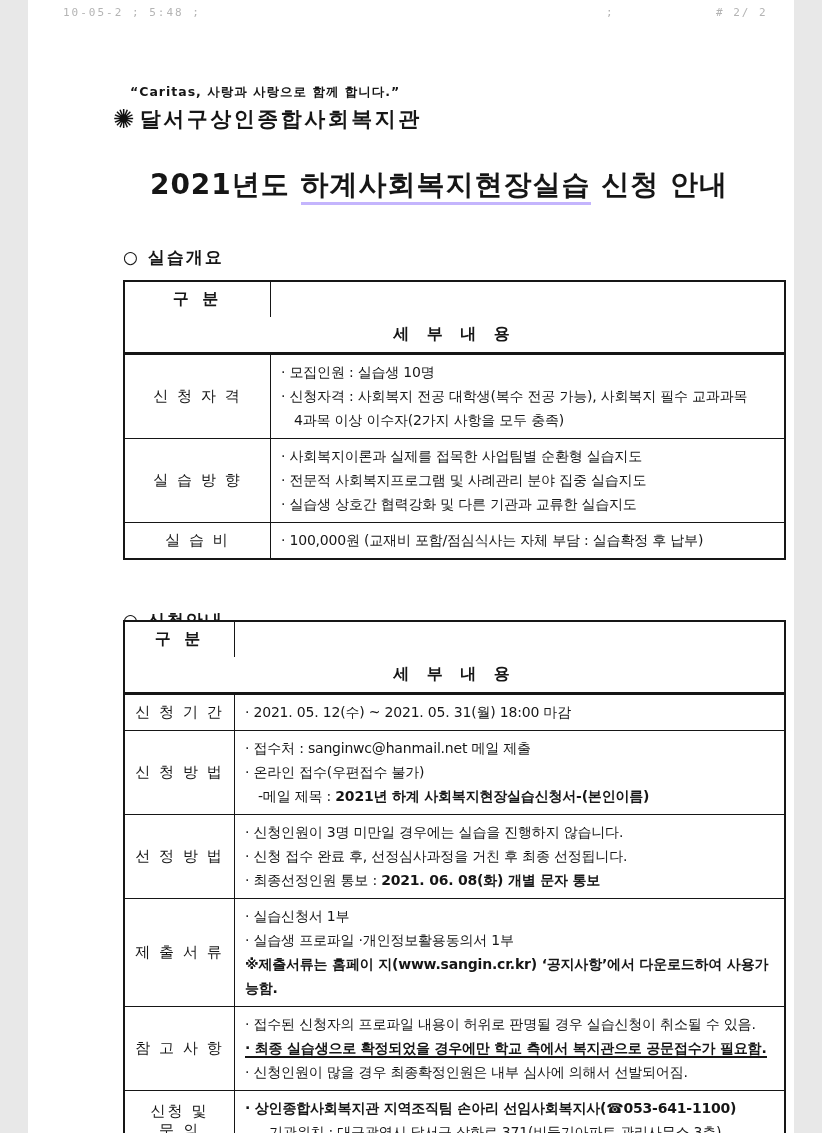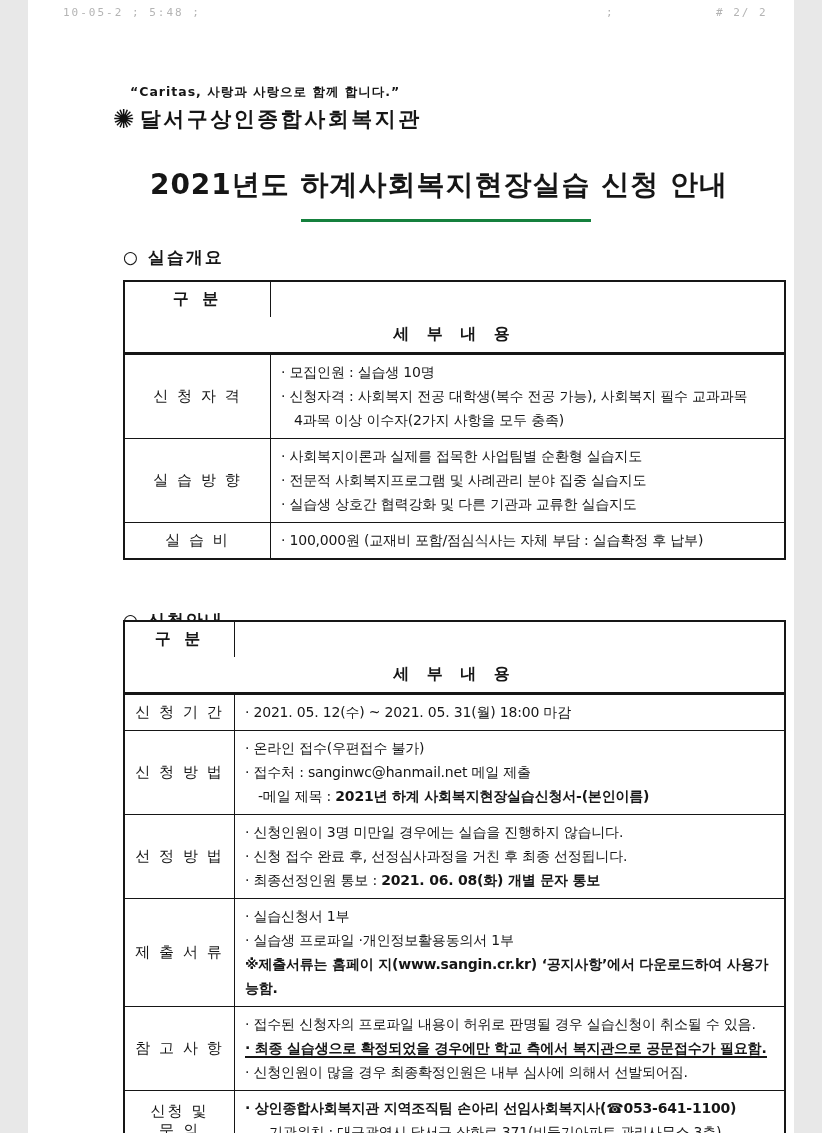--- a/index.html
+++ b/index.html
@@ -33,21 +33,21 @@
   .org-logo { font-size: 26px; line-height: 26px; color: #111; }
   .org-name { font-size: 21px; font-weight: bold; letter-spacing: 2.5px; }
 
   
   .doc-title {
     position: absolute; top: 166px; left: 0; width: 822px;
     text-align: center;
     font-size: 28px; font-weight: bold; letter-spacing: 1px;
     white-space: nowrap;
   }
-  .doc-title .u-part { border-bottom: 3px solid #15803d; padding-bottom: 18px; }
+  .doc-title .u-part { border-bottom: 3px solid #c4b5fd; padding-bottom: 1px; }
 
   
   .section-heading {
     position: absolute; left: 95px;
     font-size: 17px; font-weight: bold; letter-spacing: 2px;
   }
   .sec1-head { top: 246px; }
   .sec2-head { top: 609px; }
 
   .doc-table {
@@ -165,22 +165,22 @@
           </div>
           <div class="t-content">
             <div class="line"><span>· 2021. 05. 12(수) ~ 2021. 05. 31(월) 18:00 마감</span></div>
           </div>
         </div>
         <div class="t-row">
           <div class="t-label">
             <div>신 청 방 법</div>
           </div>
           <div class="t-content">
+            <div class="line"><span>· 접수처 : sanginwc@hanmail.net 메일 제출</span></div>
             <div class="line"><span>· 온라인 접수(우편접수 불가)</span></div>
-            <div class="line"><span>· 접수처 : sanginwc@hanmail.net 메일 제출</span></div>
             <div class="line indent"><span>-메일 제목 : </span><span class="b">2021년 하계 사회복지현장실습신청서-(본인이름)</span></div>
           </div>
         </div>
         <div class="t-row">
           <div class="t-label">
             <div>선 정 방 법</div>
           </div>
           <div class="t-content">
             <div class="line"><span>· 신청인원이 3명 미만일 경우에는 실습을 진행하지 않습니다.</span></div>
             <div class="line"><span>· 신청 접수 완료 후, 선정심사과정을 거친 후 최종 선정됩니다.</span></div>

